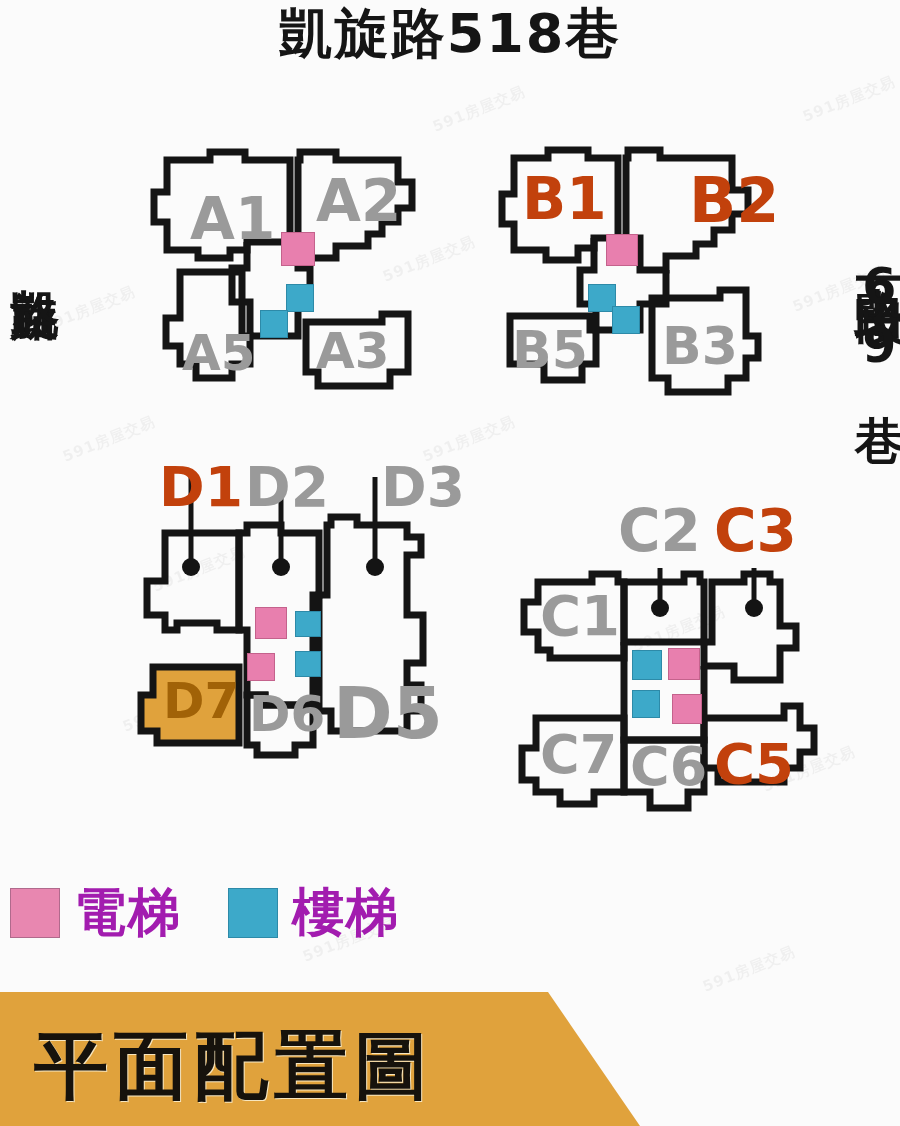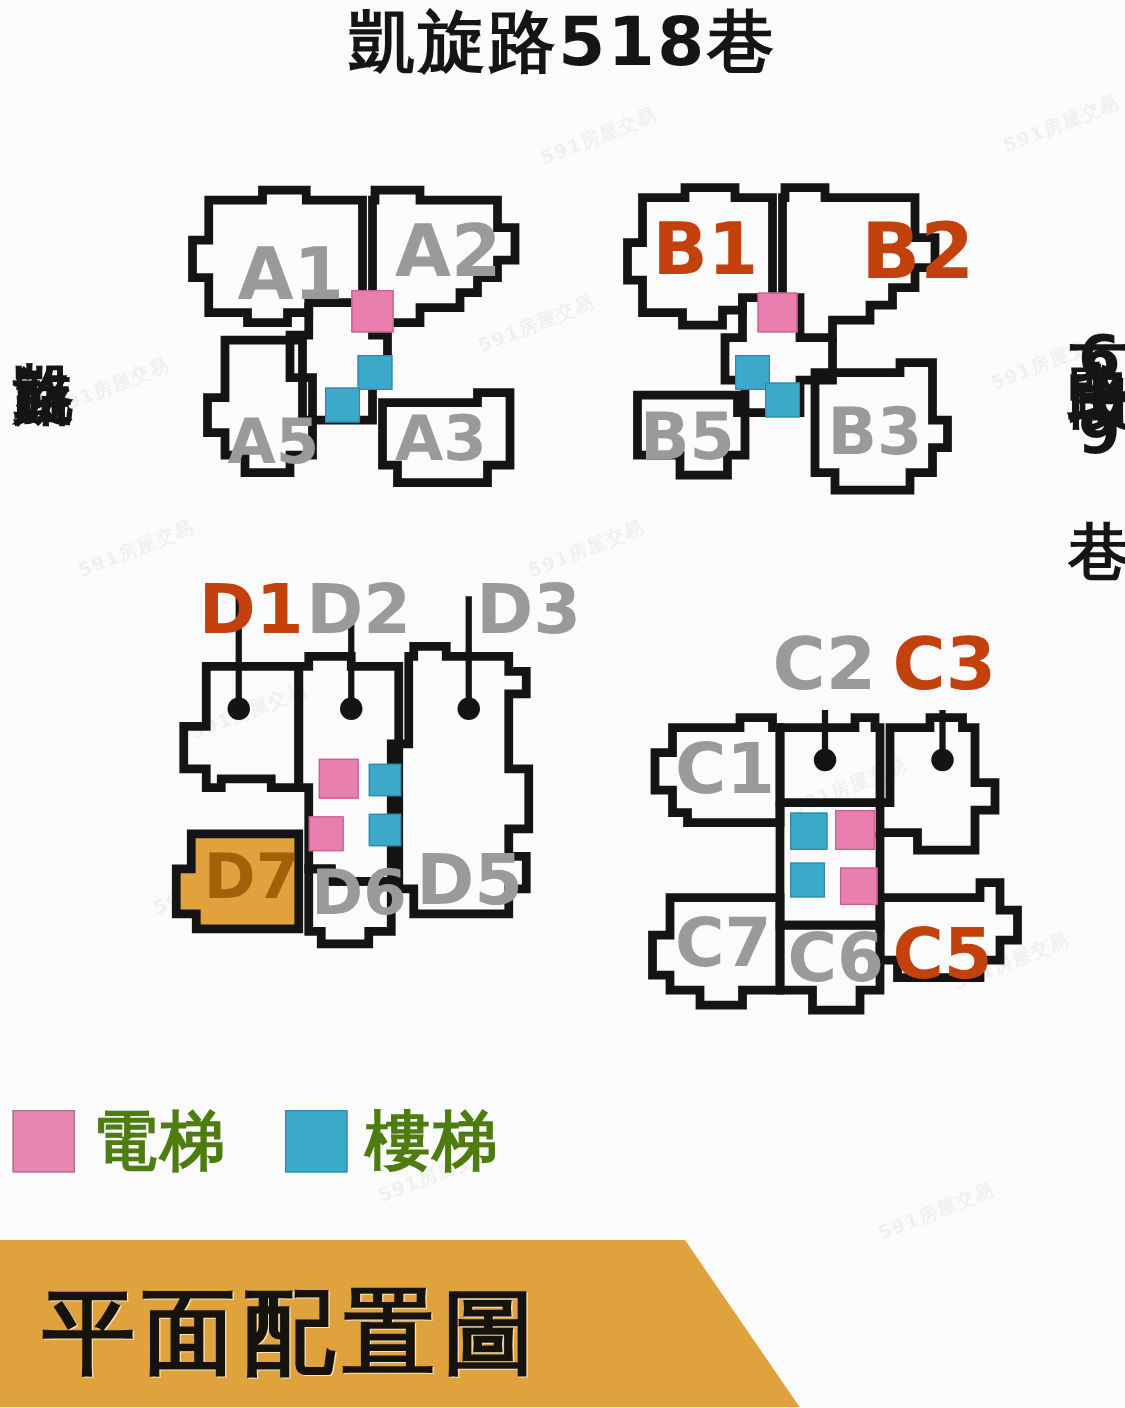--- a/index.html
+++ b/index.html
@@ -49,21 +49,21 @@
   .core{position:absolute;}
   .core.elev{background:#e87fae;border:1px solid #c4628c;}
   .core.stair{background:#3da9c9;border:1px solid #2d8aa8;}
 
   
   #legend{position:absolute;left:10px;top:878px;display:flex;align-items:center;gap:0;}
   .legend-item{display:flex;align-items:center;}
   .legend-sw{width:48px;height:48px;display:inline-block;}
   .legend-sw.elev{background:#e887b0;border:1px solid #b06a8c;}
   .legend-sw.stair{background:#3da9c9;border:1px solid #2d8aa8;}
-  .legend-tx{font-size:52px;font-weight:700;color:#4d7c0f;margin-left:14px;letter-spacing:2px;}
+  .legend-tx{font-size:52px;font-weight:700;color:#a21caf;margin-left:14px;letter-spacing:2px;}
   .legend-gap{width:46px;}
 
   
   #banner{
     position:absolute;left:0;top:992px;width:640px;height:134px;
     background:#e0a23c;
     clip-path:polygon(0 0, 548px 0, 640px 134px, 0 134px);
   }
   #banner-text{
     position:absolute;left:34px;top:1017px;
@@ -169,21 +169,21 @@
         <path d="M18,212 L104,212 L104,288 L22,288 L22,276 L6,276 L6,240 L18,240 Z" fill="#e0a23c"></path>
 
         <path d="M112,240 L130,240 L130,250 L178,250 L178,290 L160,290 L160,300 L122,300 L122,290 L112,290 Z"></path>
       </g>
     </svg>
     <div class="unit-label lbl-dark" style="left:24px;top:5px;font-size:55px;">D1</div>
     <div class="unit-label lbl-gray" style="left:110px;top:5px;font-size:55px;">D2</div>
     <div class="unit-label lbl-gray" style="left:204px;top:5px;font-size:55px;margin-left:42px;">D3</div>
     <div class="unit-label lbl-hl" style="left:28px;top:221px;font-size:50px;">D7</div>
     <div class="unit-label lbl-gray" style="left:114px;top:234px;font-size:50px;">D6</div>
-    <div class="unit-label lbl-gray" style="left:198px;top:222px;font-size:56px;">D5</div>
+    <div class="unit-label lbl-gray" style="left:198px;top:222px;font-size:72px;">D5</div>
     <div class="core elev" style="left:120px;top:152px;width:30px;height:30px;"></div>
     <div class="core elev" style="left:112px;top:198px;width:26px;height:26px;"></div>
     <div class="core stair" style="left:160px;top:156px;width:24px;height:24px;"></div>
     <div class="core stair" style="left:160px;top:196px;width:24px;height:24px;"></div>
   </div>
 
   <div class="block" style="left:508px;top:500px;width:320px;height:325px;">
     <svg width="320" height="325" viewBox="0 0 320 325">
       <g fill="none" stroke="#141414" stroke-width="7" stroke-linejoin="miter">
 

